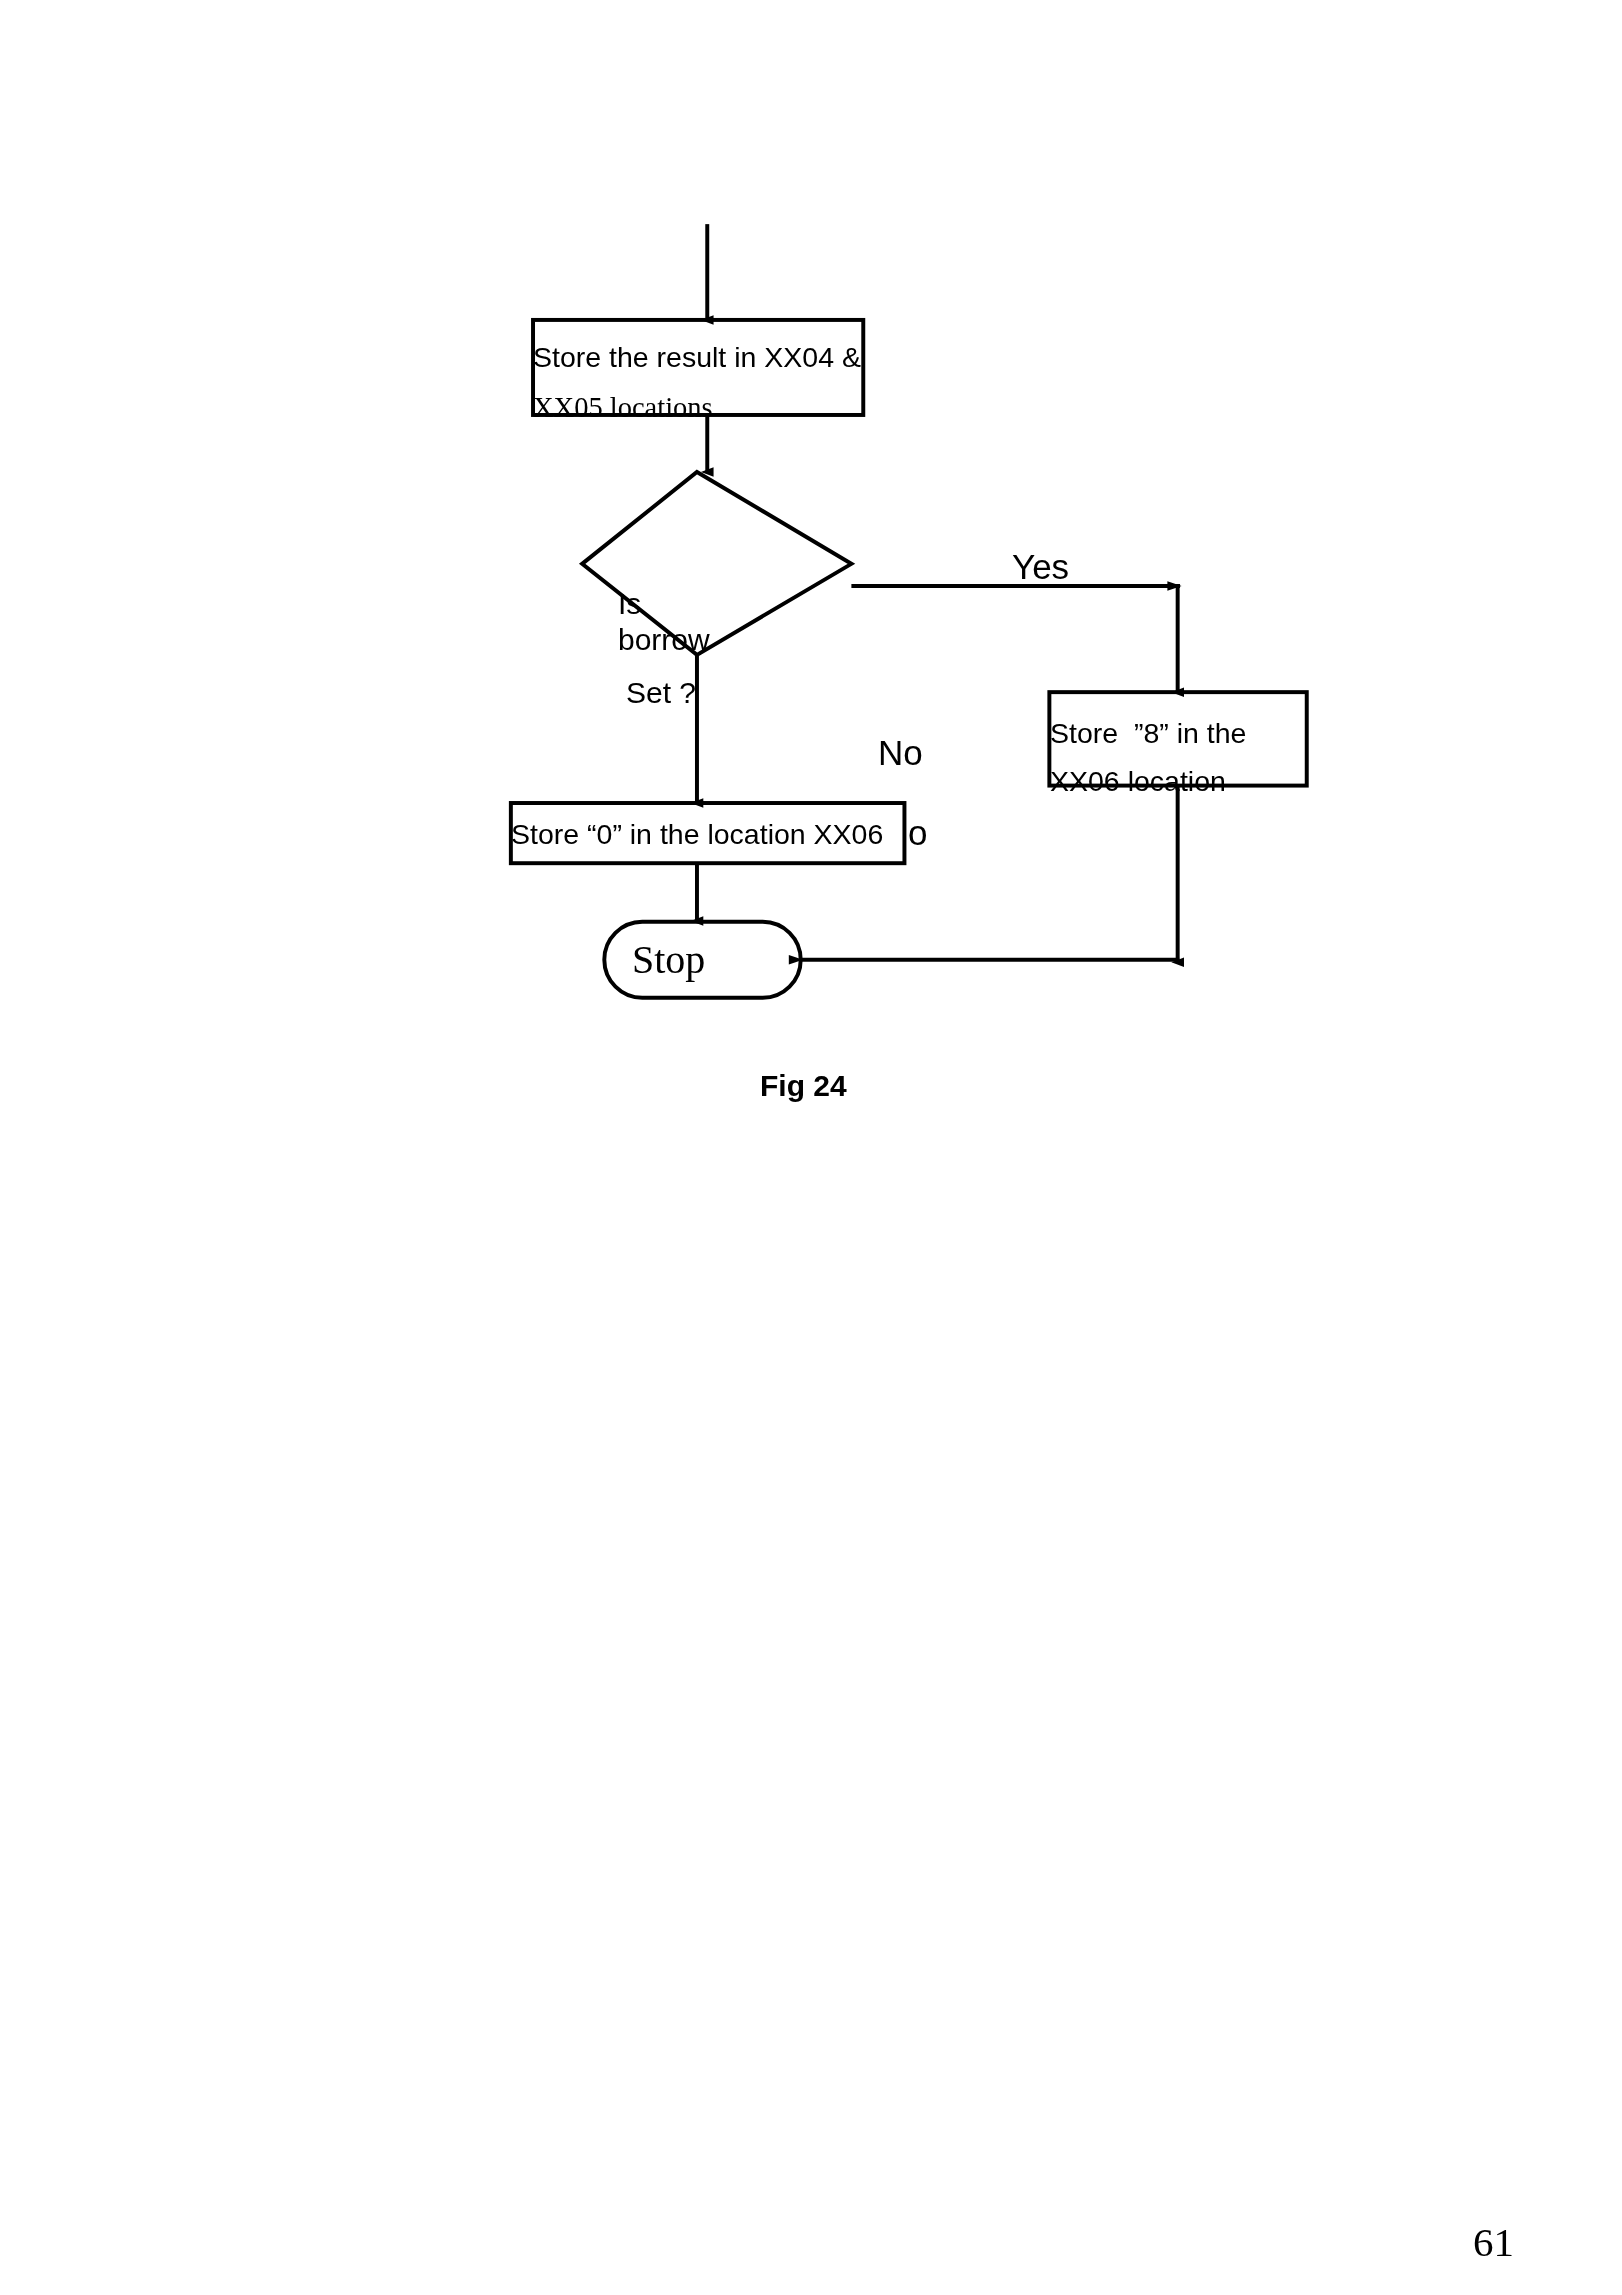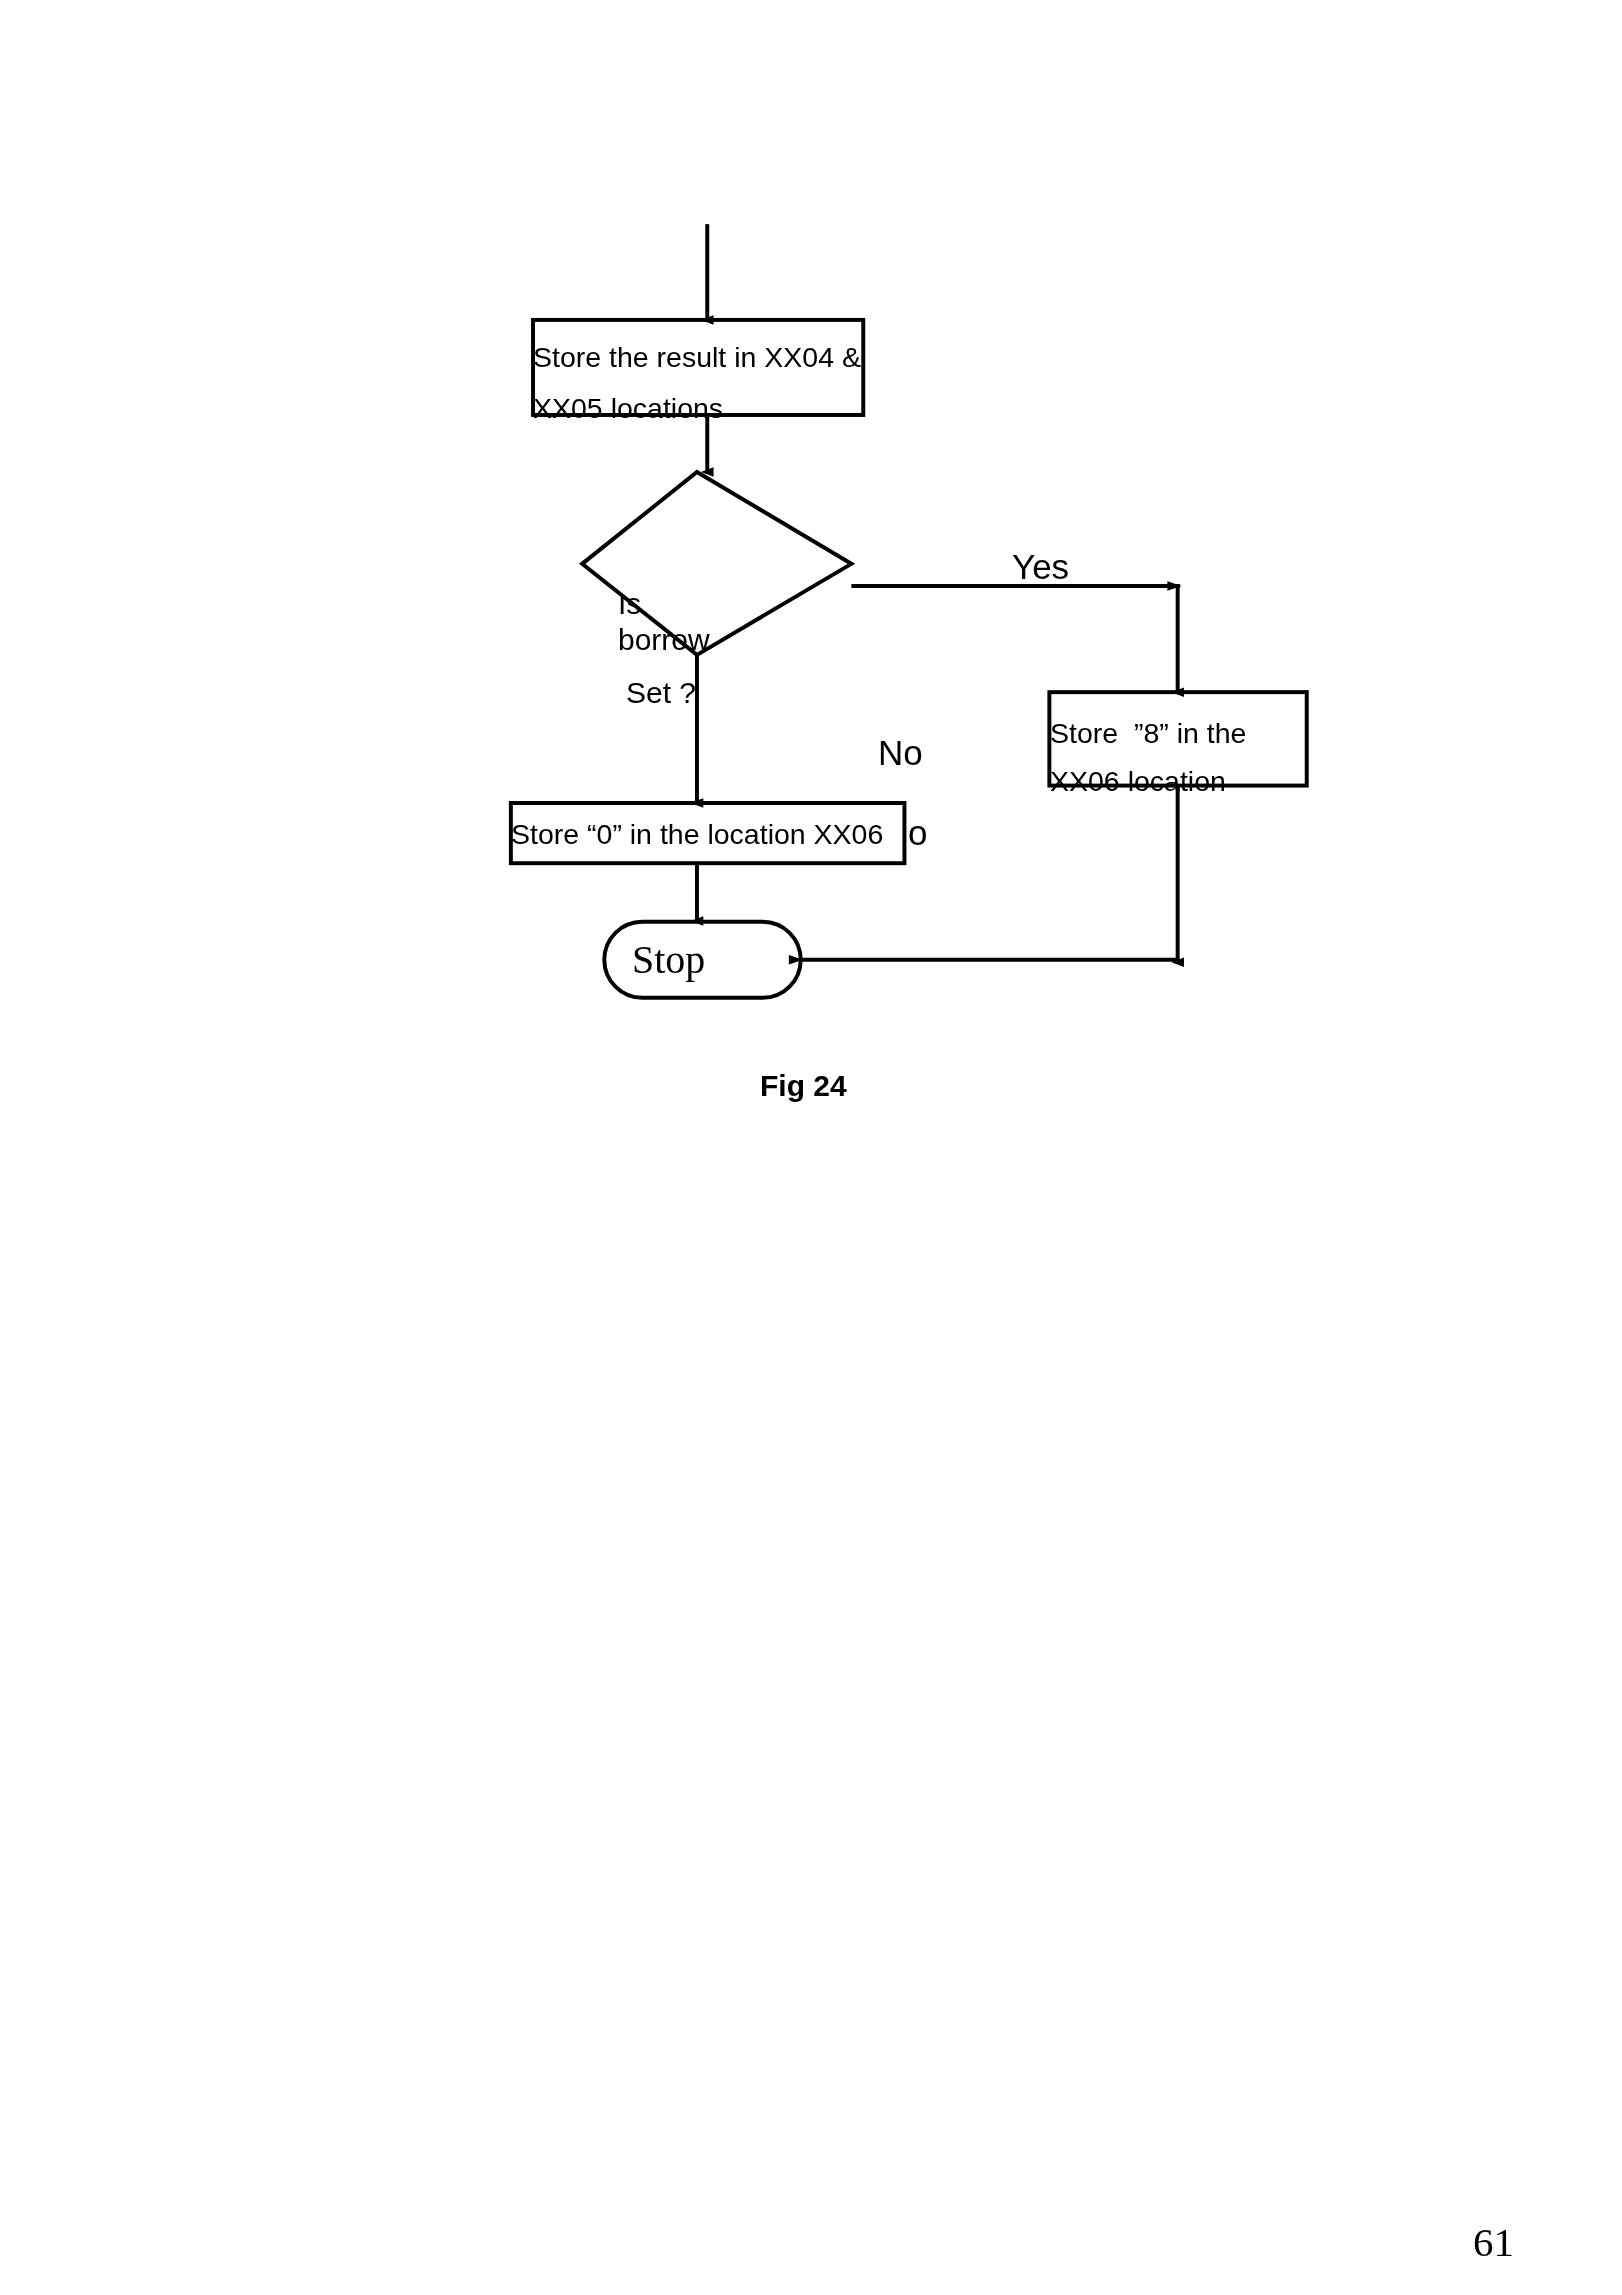--- a/index.html
+++ b/index.html
@@ -112,21 +112,21 @@
 
     <line x1="880" y1="1090" x2="880" y2="1163" stroke="#000000" stroke-width="5" marker-end="url(#arrowDown)"></line>
 
     <rect x="763" y="1164" width="248" height="96" rx="48" ry="48" fill="none" stroke="#000000" stroke-width="5"></rect>
 
     <line x1="1487" y1="992" x2="1487" y2="1215" stroke="#000000" stroke-width="5" marker-end="url(#arrowDown)"></line>
     <line x1="1489" y1="1212" x2="1012" y2="1212" stroke="#000000" stroke-width="5" marker-end="url(#arrowLeft)"></line>
   </svg>
 
   <div class="node-text process-text" style="left:533px; top:343px; width:330px;">Store the result in XX04 &amp;</div>
-  <div class="node-text process-text" style="left:533px; top:394px; width:330px;">XX05 locations</div>
+  <div class="node-text process-text" style="left:533px; top:394px; width:330px;font-family:Liberation Serif, serif;">XX05 locations</div>
 
   <div class="node-text decision-text" style="left:618px; top:545px; width:158px;">Is</div>
   <div class="node-text decision-text" style="left:618px; top:581px; width:158px;">borrow</div>
   <div class="node-text decision-text" style="left:626px; top:634px; width:158px;">Set ?</div>
 
   <div class="node-text process-text" style="left:1050px; top:719px; width:257px;">Store  ”8” in the</div>
   <div class="node-text process-text" style="left:1050px; top:767px; width:257px;">XX06 location</div>
 
   <div class="node-text process-text" style="left:511px; top:820px; width:394px;">Store “0” in the location XX06</div>
 

